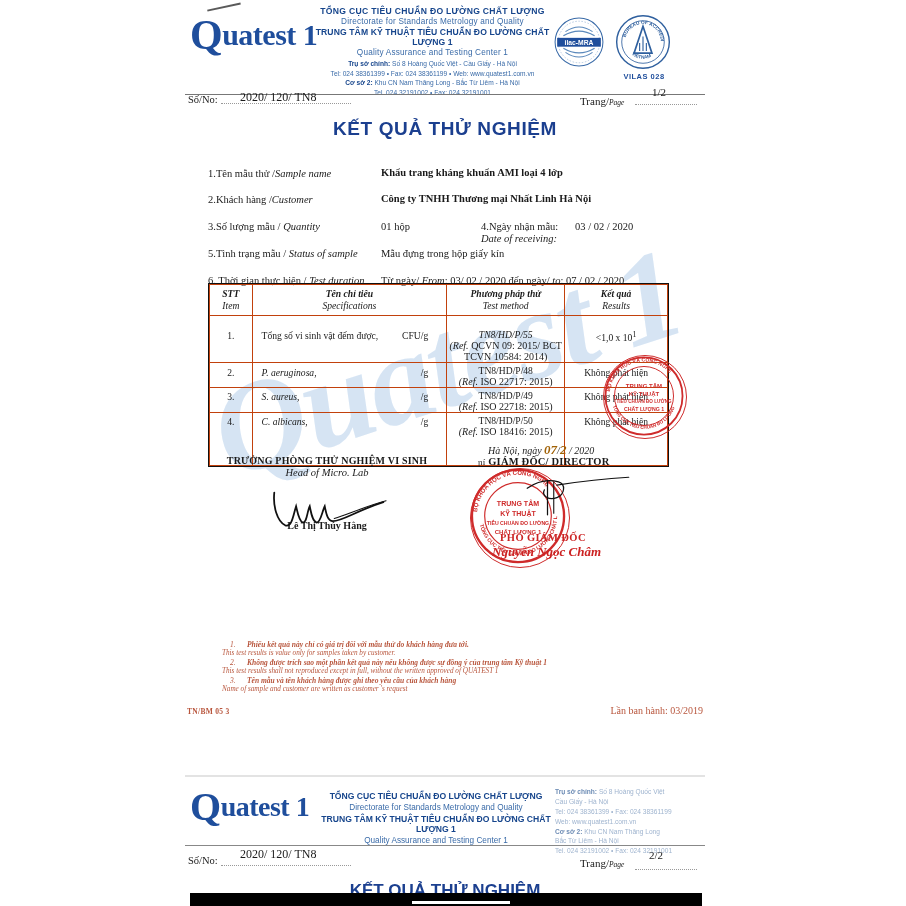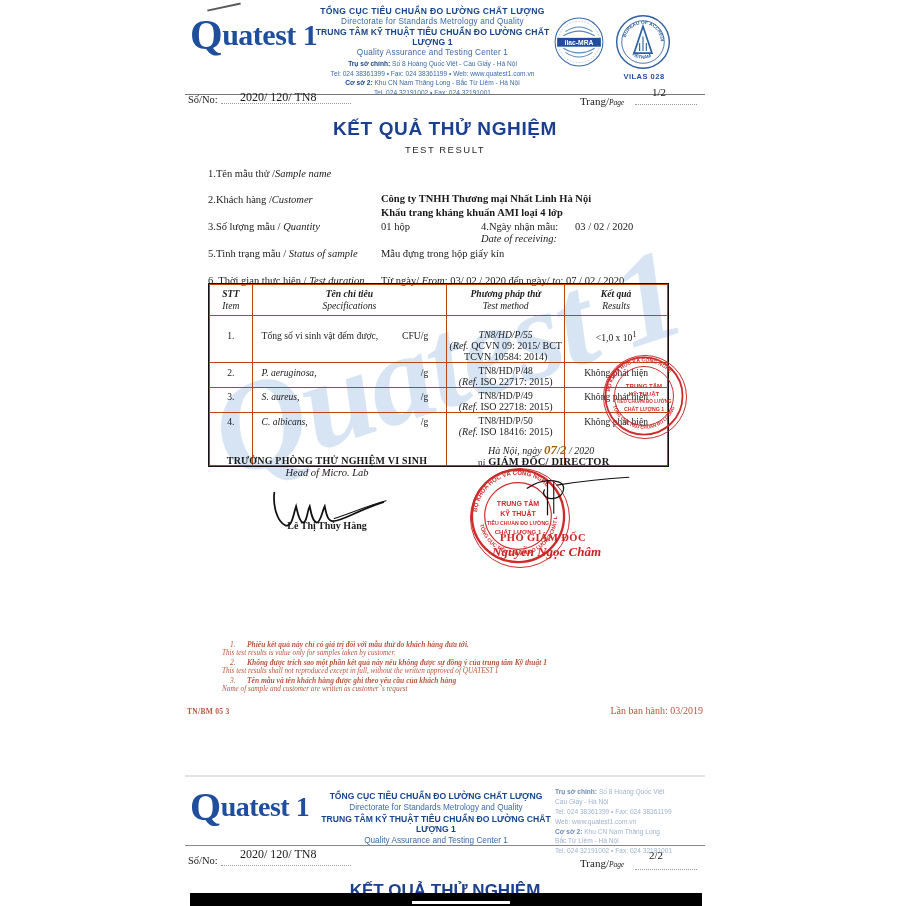--- a/index.html
+++ b/index.html
@@ -210,27 +210,26 @@
   <div class="nol">
     <span class="lbl">Số/No:</span>
     <span class="dots"></span>
     <span class="val">2020/ 120/ TN8</span>
     <span class="trang"><span>Trang/</span><i>Page</i></span>
     <span class="tdots"></span>
     <span class="pg">1/2</span>
   </div>
 
   <div class="title">KẾT QUẢ THỬ NGHIỆM</div>
-  <div class="subtitle">TEST  RESULT</div>
 
   <div class="fields">
 
     <div class="fld" style="left:0;top:0;">
       <span class="k" style="left:23px;top:0;"><span>1.Tên mẫu thử /</span><i>Sample name</i></span>
-      <span class="v" style="left:196px;top:-1px;margin-top:40px;">Khẩu trang kháng khuẩn AMI loại 4 lớp</span>
+      <span class="v" style="left:196px;top:-1px;">Khẩu trang kháng khuẩn AMI loại 4 lớp</span>
     </div>
 
     <div class="fld" style="left:0;top:26px;">
       <span class="k" style="left:23px;top:0;"><span>2.Khách hàng /</span><i>Customer</i></span>
       <span class="v" style="left:196px;top:-1px;">Công ty TNHH Thương mại Nhất Linh Hà Nội</span>
     </div>
 
     <div class="fld" style="left:0;top:53px;">
       <span class="k" style="left:23px;top:0;"><span>3.Số lượng mẫu / </span><i>Quantity</i></span>
       <span class="vn" style="left:196px;top:0;">01  hộp</span>

